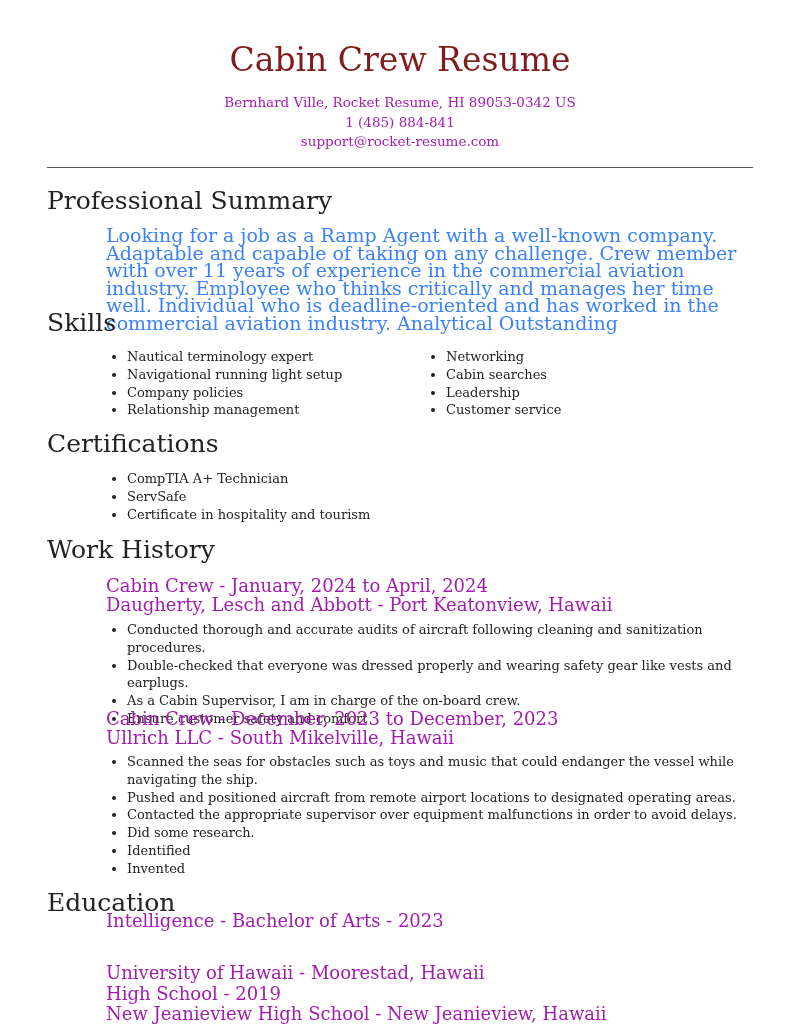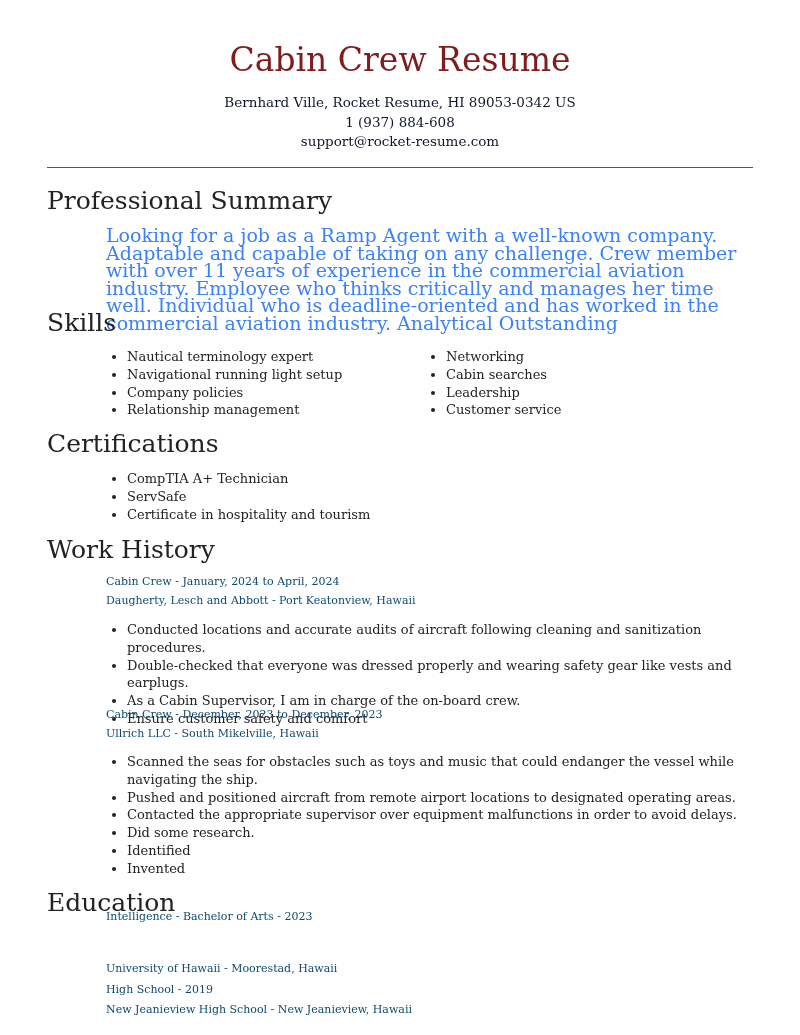--- a/index.html
+++ b/index.html
@@ -12,51 +12,51 @@
       position: relative;
     }
     .page { position: absolute; left: 0; top: 0; width: 800px; }
     .title {
       position: absolute; left: 0; width: 800px; top: 40px;
       text-align: center; font-size: 33px; font-weight: normal; margin: 0;
       color: #7f1d1d; letter-spacing: 0px;
     }
     .contact {
       position: absolute; left: 0; width: 800px; text-align: center;
-      font-size: 13.5px; color: #0f172a;
+      font-size: 13.5px; color: #a21caf;
     }
     .divider {
       position: absolute; left: 47px; width: 706px; top: 167px; height: 0;
       border-top: 1.5px solid #555;
     }
     .section-title {
       position: absolute; left: 47px; font-size: 25px; font-weight: normal; margin: 0;
       color: #222;
     }
     .para {
       position: absolute; left: 106px; width: 650px;
       font-size: 19px; line-height: 17.6px; color: #3b82f6;
     }
     ul.list {
       position: absolute; margin: 0; padding-left: 21px;
       font-size: 13px; line-height: 17.8px; color: #222;
     }
     ul.list li { margin: 0; padding-left: 0; }
     .job-line {
-      position: absolute; left: 106px; font-size: 11px; color: #0c4a6e; white-space: nowrap;
+      position: absolute; left: 106px; font-size: 18px; color: #a21caf; white-space: nowrap;
     }
   </style>
 </head>
 <body>
 
 <div class="page">
 
   <h1 class="title">Cabin Crew Resume</h1>
   <div class="contact" style="top:94px;">Bernhard Ville, Rocket Resume, HI 89053-0342 US</div>
-  <div class="contact" style="top:114px;">1 (937) 884-608</div>
+  <div class="contact" style="top:114px;">1 (485) 884-841</div>
   <div class="contact" style="top:133px;">support@rocket-resume.com</div>
   <div class="divider"></div>
 
   <h2 class="section-title" style="top:186px;">Professional Summary</h2>
   <div class="para" style="top:227px;">Looking for a job as a Ramp Agent with a well-known company. Adaptable and capable of taking on any challenge. Crew member with over 11 years of experience in the commercial aviation industry. Employee who thinks critically and manages her time well. Individual who is deadline-oriented and has worked in the commercial aviation industry. Analytical Outstanding</div>
 
   <h2 class="section-title" style="top:308px;">Skills</h2>
   <ul class="list" style="left:106px; top:348px; width:300px;">
     <li>Nautical terminology expert</li>
     <li>Navigational running light setup</li>
@@ -75,21 +75,21 @@
     <li>CompTIA A+ Technician</li>
     <li>ServSafe</li>
     <li>Certificate in hospitality and tourism</li>
   </ul>
 
   <h2 class="section-title" style="top:535px;">Work History</h2>
 
   <div class="job-line" style="top:575px;">Cabin Crew - January, 2024 to April, 2024</div>
   <div class="job-line" style="top:594px;">Daugherty, Lesch and Abbott - Port Keatonview, Hawaii</div>
   <ul class="list" style="left:106px; top:621px; width:650px;">
-    <li>Conducted locations and accurate audits of aircraft following cleaning and sanitization procedures.</li>
+    <li>Conducted thorough and accurate audits of aircraft following cleaning and sanitization procedures.</li>
     <li>Double-checked that everyone was dressed properly and wearing safety gear like vests and earplugs.</li>
     <li>As a Cabin Supervisor, I am in charge of the on-board crew.</li>
     <li>Ensure customer safety and comfort</li>
   </ul>
 
   <div class="job-line" style="top:708px;">Cabin Crew - December, 2023 to December, 2023</div>
   <div class="job-line" style="top:727px;">Ullrich LLC - South Mikelville, Hawaii</div>
   <ul class="list" style="left:106px; top:753px; width:650px;">
     <li>Scanned the seas for obstacles such as toys and music that could endanger the vessel while navigating the ship.</li>
     <li>Pushed and positioned aircraft from remote airport locations to designated operating areas.</li>

